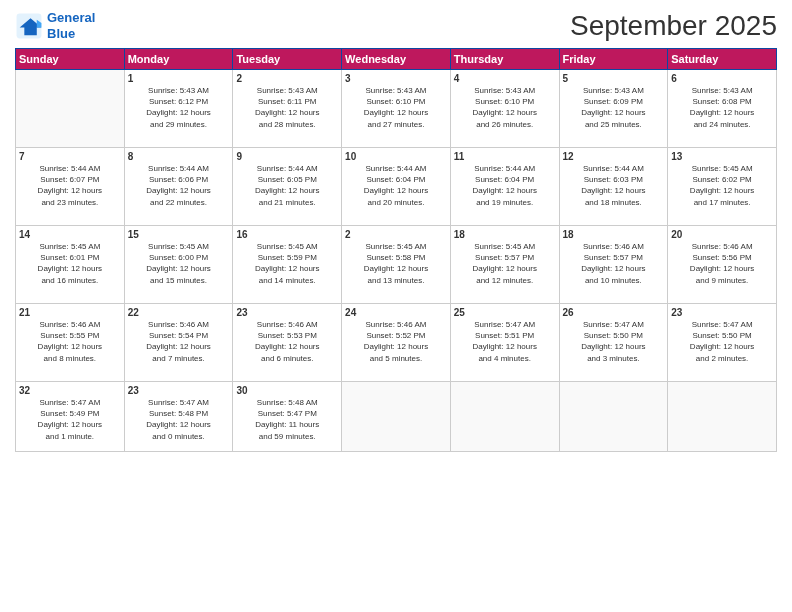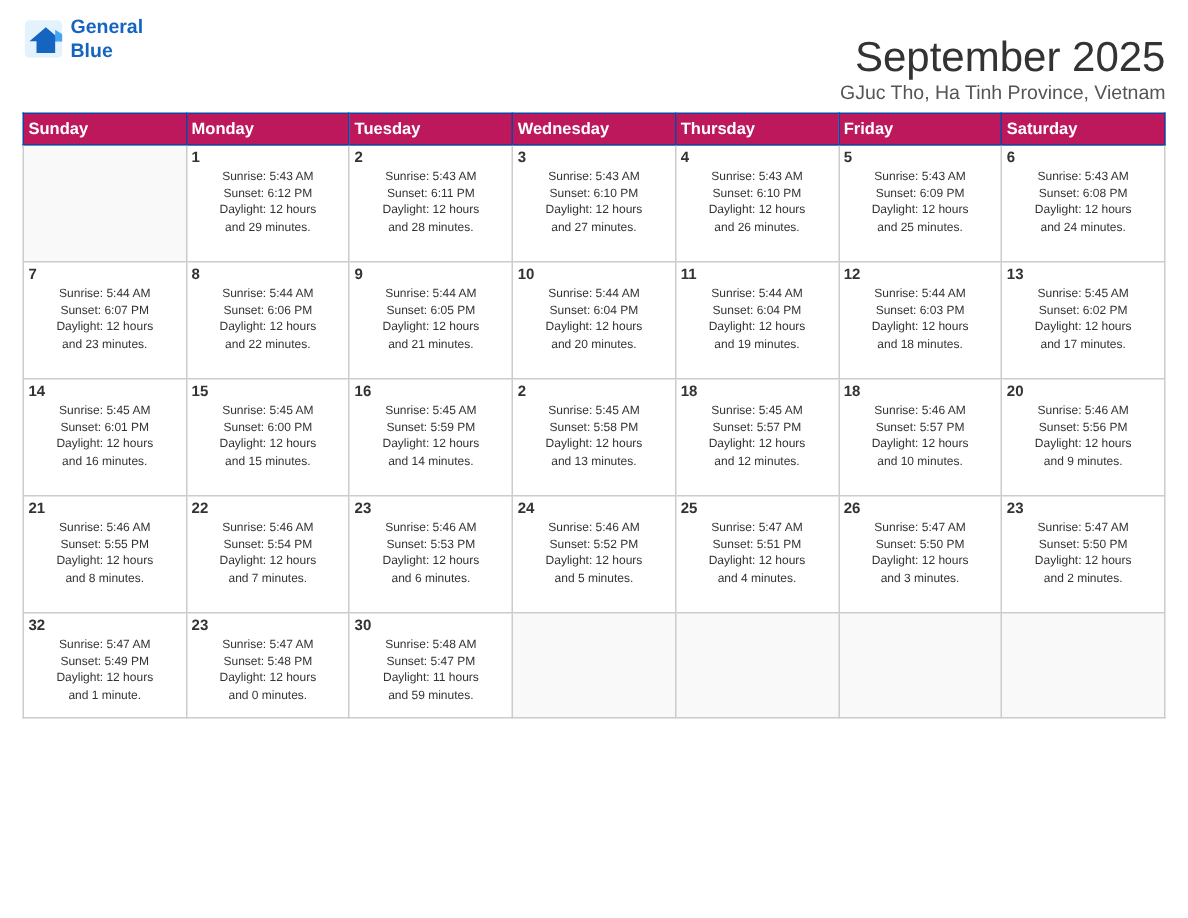--- a/index.html
+++ b/index.html
@@ -33,21 +33,20 @@
       color: #333;
       line-height: 1.2;
     }
     .logo-text .blue { color: #1565c0; }
     .logo-icon {
       width: 28px;
       height: 28px;
     }
     .title-block {
       text-align: right;
-      margin-top: 12px;
     }
     .month-title {
       font-size: 28px;
       color: #333;
       font-weight: normal;
     }
     .subtitle {
       font-size: 13px;
       color: #555;
     }
@@ -101,21 +100,20 @@
         <polygon points="20,8 34,20 28,20 28,30 12,30 12,20 6,20" fill="#1565c0"></polygon>
         <polygon points="28,10 34,14 34,20 28,20" fill="#42a5f5"></polygon>
       </svg>
       <div class="logo-text">
         <div><span class="blue">General</span></div>
         <div><span class="blue">Blue</span></div>
       </div>
     </div>
     <div class="title-block">
       <div class="month-title">September 2025</div>
-      <div class="subtitle">GJuc Tho, Ha Tinh Province, Vietnam</div>
     </div>
   </div>
 
   <table>
     <thead>
       <tr>
         <th>Sunday</th>
         <th>Monday</th>
         <th>Tuesday</th>
         <th>Wednesday</th>

